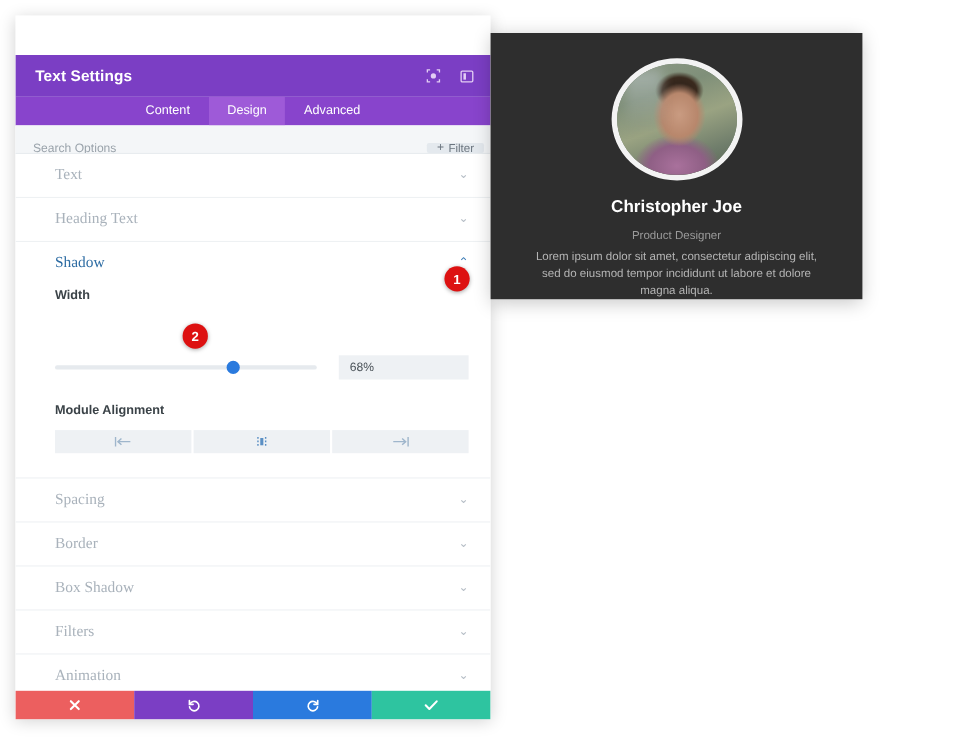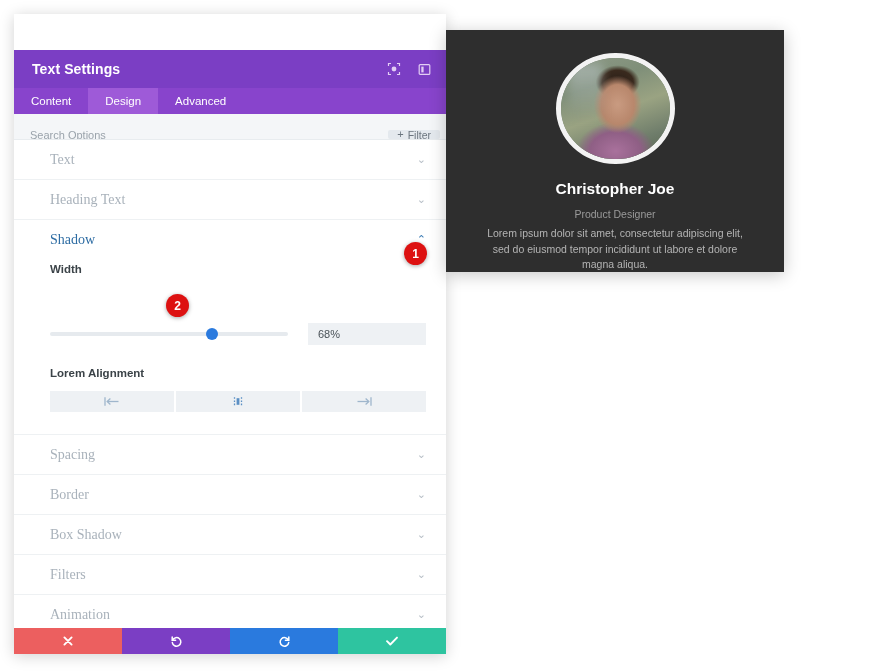--- a/index.html
+++ b/index.html
@@ -52,20 +52,21 @@
     cursor: pointer;
   }
   .hicon svg { display: block; }
 
   
   .panel-tabs {
     height: 26px;
     background: #8844cc;
     display: flex;
     flex: 0 0 auto;
+    justify-content: center;
   }
   .tab {
     padding: 0 17px;
     display: flex;
     align-items: center;
     color: #ffffff;
     font-size: 11.5px;
     cursor: pointer;
     white-space: nowrap;
   }
@@ -389,21 +390,21 @@
 
         <div class="field-label">Width</div>
         <div class="slider-row">
           <div class="slider-wrap">
             <div class="slider-track"></div>
             <div class="slider-knob" id="width-knob" style="left: 68%;"></div>
           </div>
           <input class="num-input" type="text" value="68%" style="">
         </div>
 
-        <div class="field-label" style="margin-top:22px">Lorem Alignment</div>
+        <div class="field-label" style="margin-top:22px">Module Alignment</div>
         <div class="align-group">
           <button class="align-btn">
             <svg width="16" height="11" viewBox="0 0 16 11" fill="none" stroke="currentColor" stroke-width="1.3">
               <path d="M1 1.2V9.8"></path>
                 <path d="M14.5 5.5H3.4"></path>
                 <path d="M6.4 2.6L3.2 5.5l3.2 2.9"></path>
             </svg>
           </button>
           <button class="align-btn active">
             <svg width="16" height="11" viewBox="0 0 16 11" fill="none" stroke="currentColor" stroke-width="1.3">

